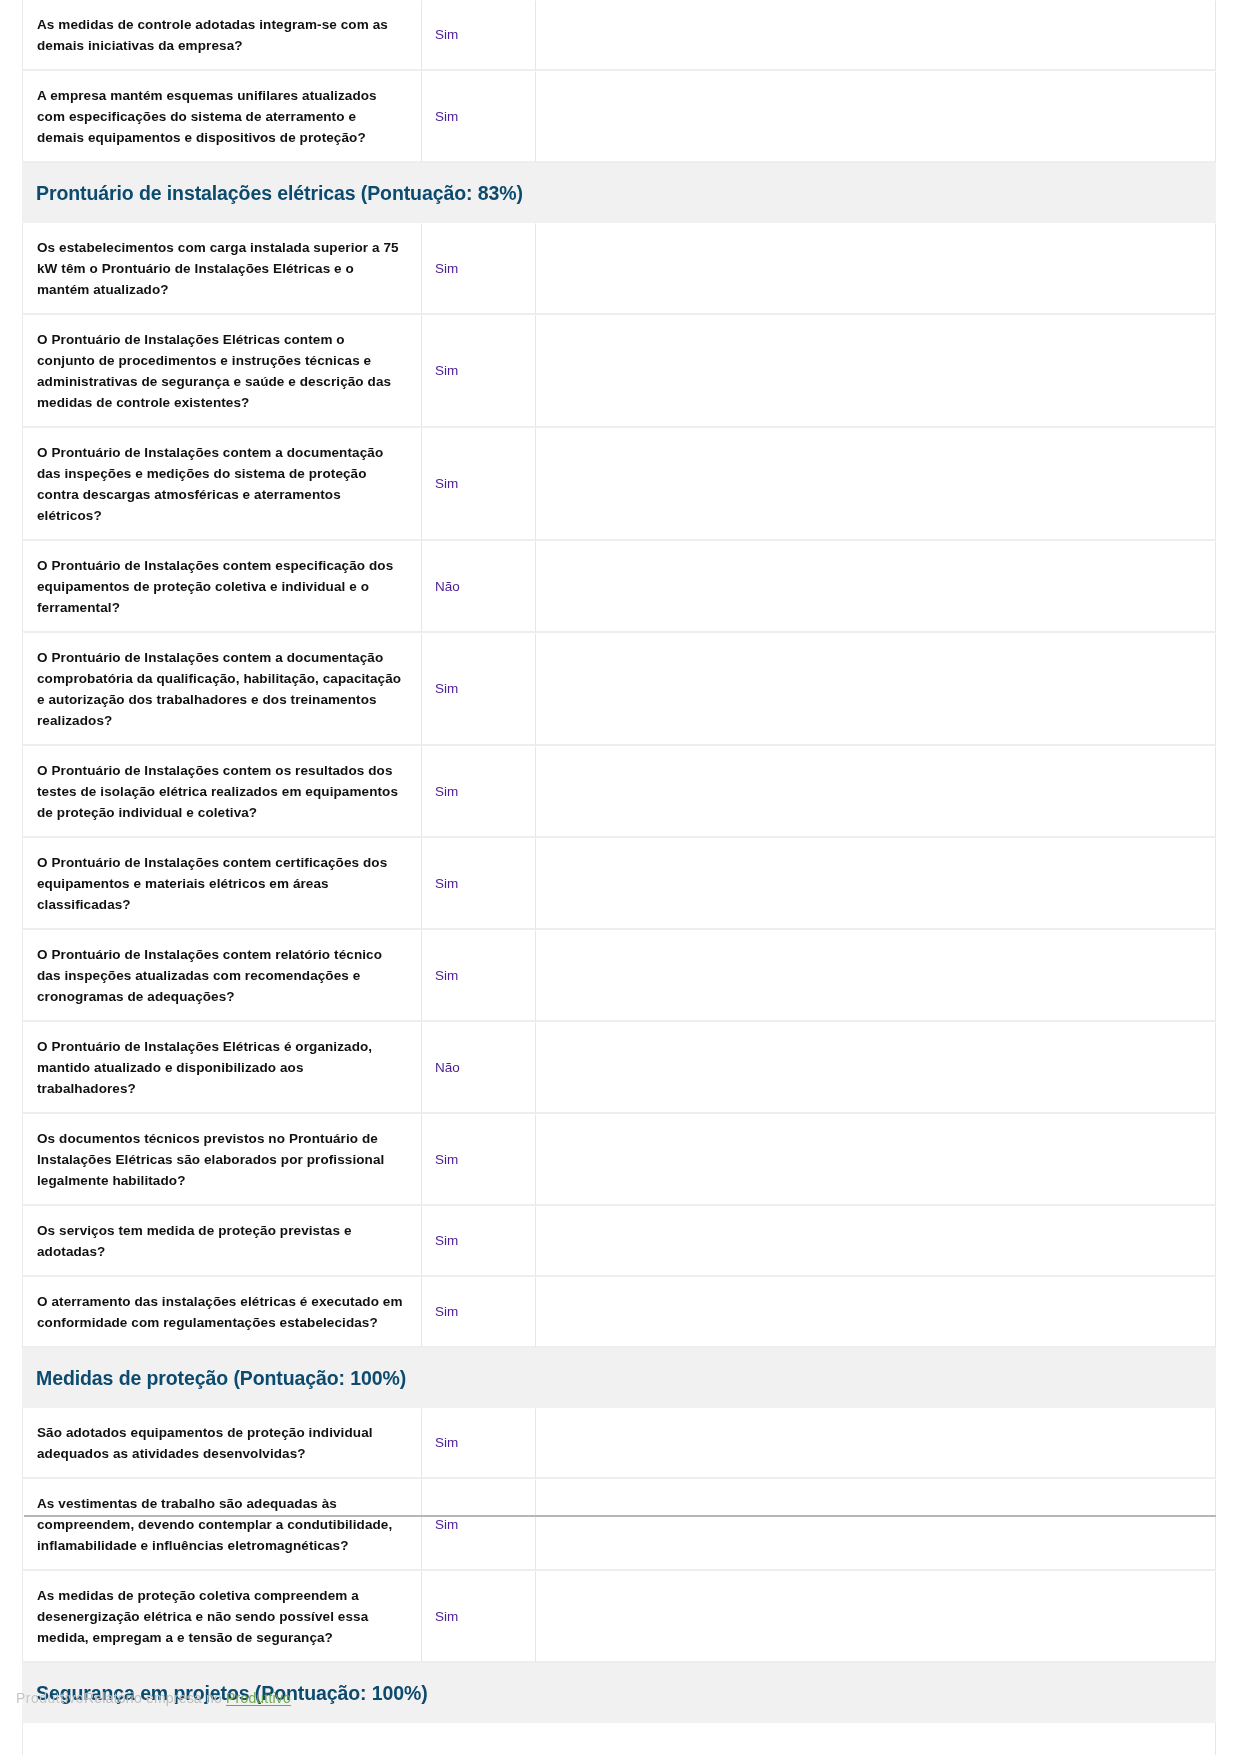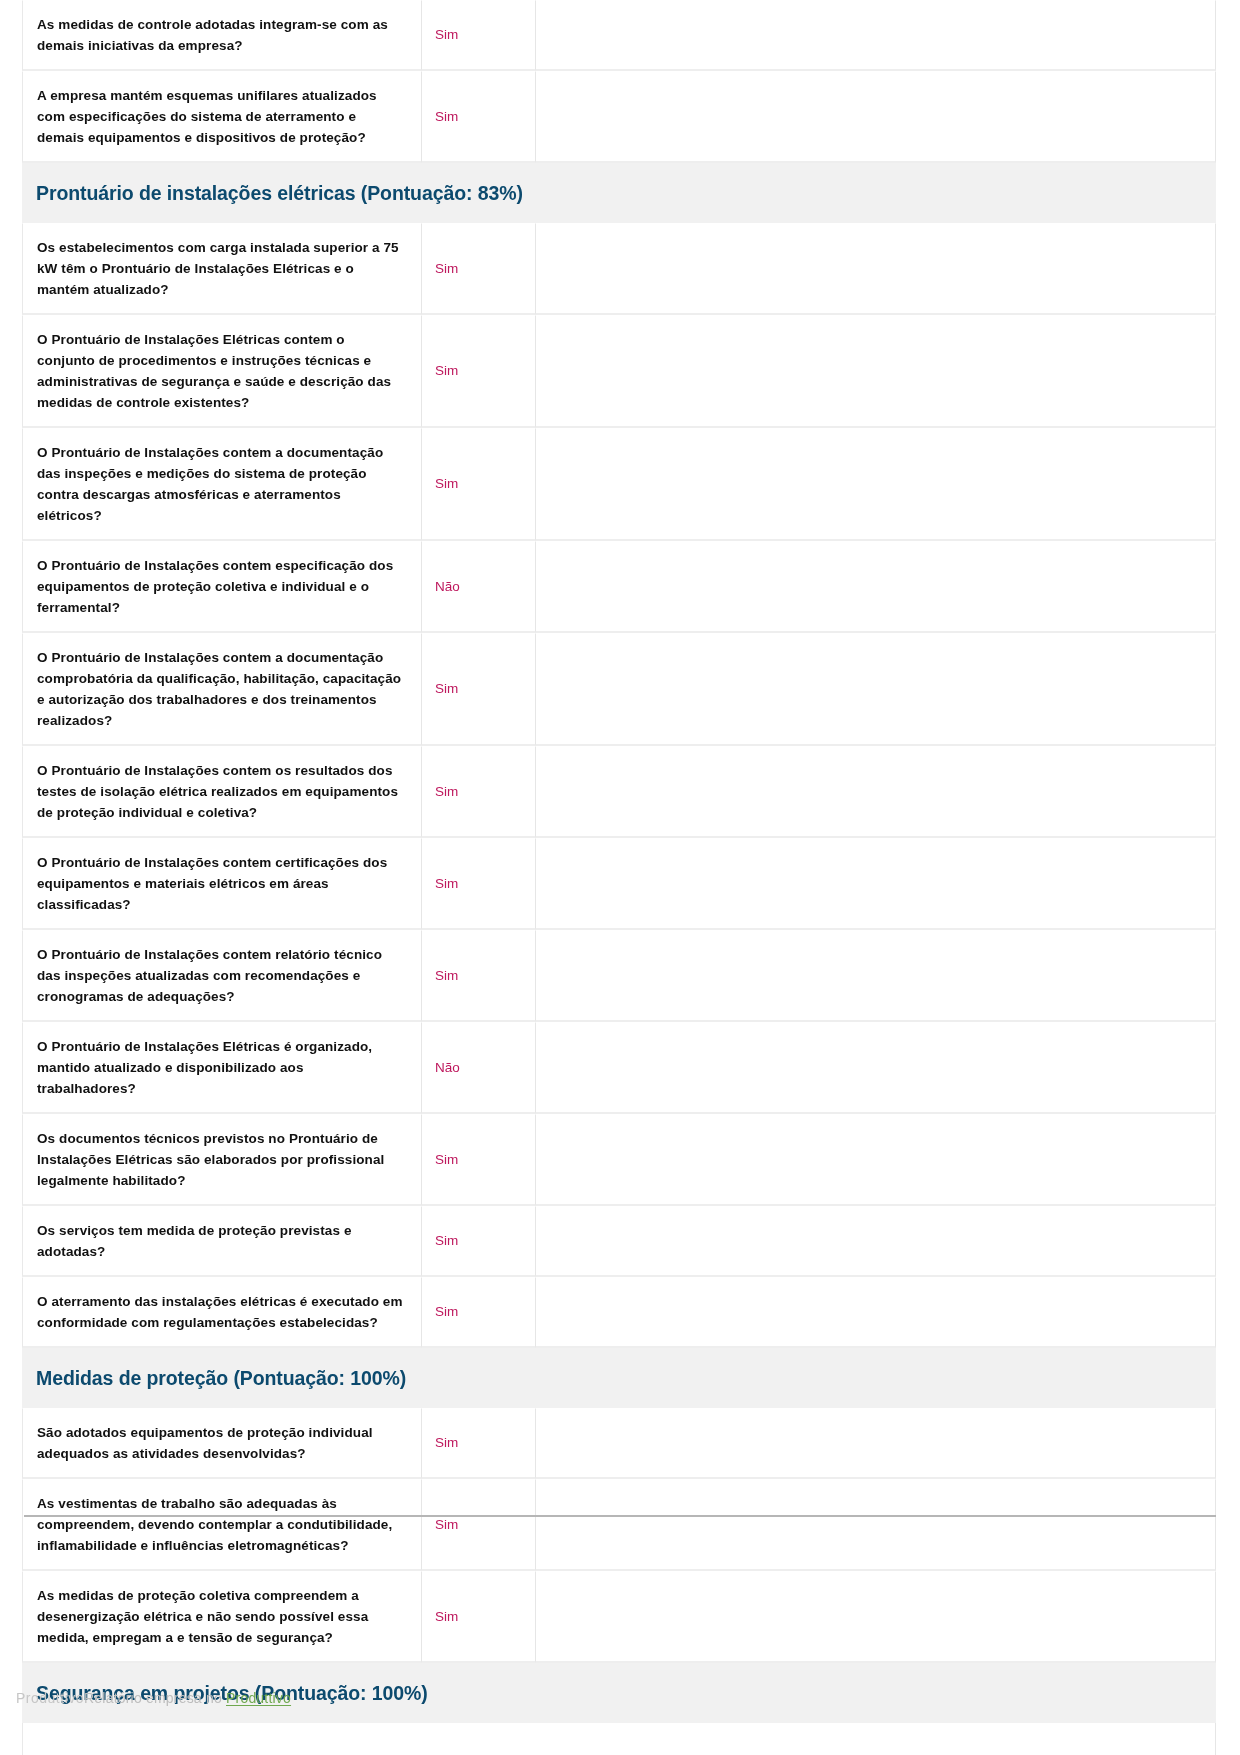--- a/index.html
+++ b/index.html
@@ -56,21 +56,21 @@
     font-size: 13.5px;
     font-weight: bold;
     line-height: 21px;
     letter-spacing: 0.1px;
     color: #111111;
     padding: 13px 16px 13px 14px;
   }
   tr.qrow > td.cell-answer {
     font-size: 13.5px;
     font-weight: normal;
-    color: #be185d;
+    color: #4c1d95;
     padding: 13px 25px 13px 13px;
     line-height: 20px;
   }
   tr.qrow > td.cell-notes {
     border-right: 1px solid #e6e6e6;
     padding: 13px 10px;
   }
 
   
   tr.section-row > td {

